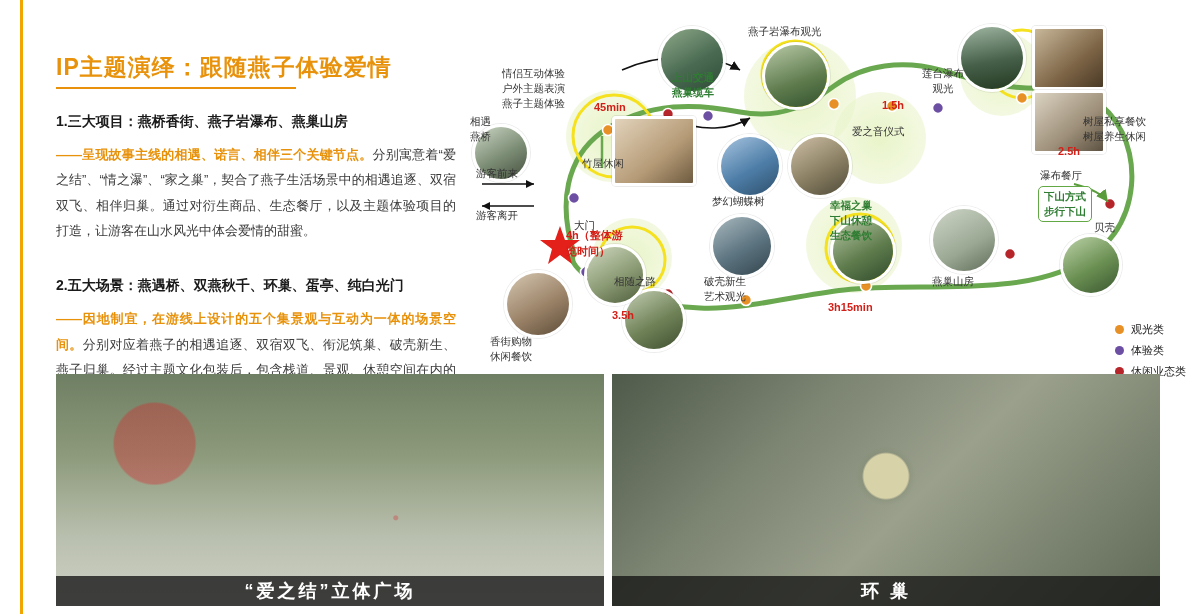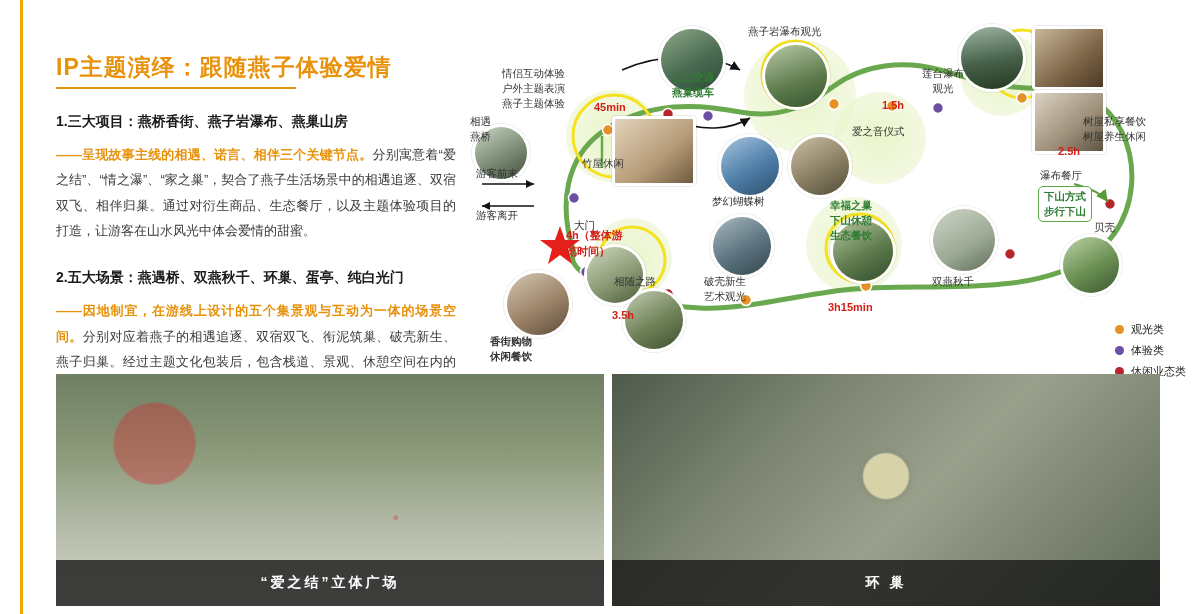--- a/index.html
+++ b/index.html
@@ -24,21 +24,21 @@
   .ip-underline{
     width:240px;height:2px;background:#e8920b;margin-bottom:22px;
   }
   .sec-head{
     font-size:14px;font-weight:bold;color:#1a1a1a;margin:0 0 10px 0;line-height:1.5;
   }
   .sec-lead{
     font-size:13px;line-height:1.95;color:#3a3a3a;margin:0 0 20px 0;text-align:justify;
   }
   .sec-lead .hl{color:#e8920b;font-weight:bold;}
-  .sec2{margin-top:24px;}
+  .sec2{margin-top:32px;}
   
   .diagram{position:absolute;left:462px;top:8px;width:730px;height:356px;}
   .diagram svg{position:absolute;left:0;top:0;}
   .photo{
     position:absolute;border-radius:50%;overflow:hidden;
     border:3px solid #ffffff;box-shadow:0 0 0 1px rgba(0,0,0,.08);
     background-size:cover;background-position:center;
   }
   .photo .ph-inner{width:100%;height:100%;}
   .lbl{
@@ -51,22 +51,22 @@
     background:#ffffff;border:1.5px solid #62a844;color:#2f7d32;font-weight:bold;
     padding:2px 5px;border-radius:5px;
   }
   .legend{position:absolute;right:6px;top:314px;font-size:11px;}
   .legend .row{display:flex;align-items:center;margin-bottom:6px;}
   .legend .dot{width:9px;height:9px;border-radius:50%;margin-right:7px;display:inline-block;}
   
   .bottom{position:absolute;left:56px;top:374px;width:1104px;height:232px;display:flex;gap:8px;}
   .bcard{position:relative;flex:1;overflow:hidden;}
   .bcard .cap{
-    position:absolute;left:0;right:0;bottom:0;height:46px;
-    background:rgba(20,20,20,.78);color:#fff;font-size:14px;font-weight:bold;
+    position:absolute;left:0;right:0;bottom:0;height:30px;
+    background:rgba(20,20,20,.78);color:#fff;font-size:18px;font-weight:bold;
     display:flex;align-items:center;justify-content:center;letter-spacing:3px;
   }
   .bimg{width:100%;height:100%;}
 </style>
 </head>
 <body>
 
 <div class="left-rule"></div>
 
 <div class="text-col">
@@ -203,42 +203,42 @@
 
   <div class="lbl center" style="left:40px;top:58px;white-space:pre-line;">情侣互动体验
 户外主题表演
 燕子主题体验</div>
   <div class="lbl center" style="left:8px;top:106px;white-space:pre-line;">相遇
 燕桥</div>
   <div class="lbl" style="left:14px;top:158px;">游客前来</div>
   <div class="lbl" style="left:14px;top:200px;">游客离开</div>
   <div class="lbl" style="left:84px;top:210px;margin-left:28px;">大门</div>
   <div class="lbl" style="left:120px;top:148px;">竹屋休闲</div>
-  <div class="lbl center" style="left:28px;top:326px;white-space:pre-line;font-weight:bold;">香街购物
+  <div class="lbl center" style="left:28px;top:326px;white-space:pre-line;">香街购物
 休闲餐饮</div>
   <div class="lbl" style="left:152px;top:266px;">相随之路</div>
   <div class="lbl center" style="left:242px;top:266px;white-space:pre-line;">破壳新生
 艺术观光</div>
   <div class="lbl green center" style="left:210px;top:62px;white-space:pre-line;">上山交通
 燕巢缆车</div>
   <div class="lbl" style="left:286px;top:16px;">燕子岩瀑布观光</div>
   <div class="lbl" style="left:250px;top:186px;">梦幻蝴蝶树</div>
   <div class="lbl" style="left:390px;top:116px;">爱之音仪式</div>
   <div class="lbl center" style="left:460px;top:58px;white-space:pre-line;">莲台瀑布
 观光</div>
   <div class="lbl" style="left:588px;top:106px;white-space:pre-line;margin-left:33px;">树屋私享餐饮
 树屋养生休闲</div>
   <div class="lbl" style="left:578px;top:160px;">瀑布餐厅</div>
   <div class="lbl box-green" style="left:576px;top:178px;white-space:pre-line;">下山方式
 步行下山</div>
   <div class="lbl" style="left:632px;top:212px;">贝壳</div>
   <div class="lbl green center" style="left:368px;top:190px;white-space:pre-line;">幸福之巢
 下山休憩
 生态餐饮</div>
-  <div class="lbl" style="left:470px;top:266px;">双燕秋千</div>
+  <div class="lbl" style="left:470px;top:266px;">燕巢山房</div>
 
   <div class="lbl red" style="left:132px;top:92px;">45min</div>
   <div class="lbl red" style="left:420px;top:90px;">1.5h</div>
   <div class="lbl red" style="left:596px;top:136px;">2.5h</div>
   <div class="lbl red" style="left:104px;top:220px;width:62px;white-space:normal;">4h（整体游览时间）</div>
   <div class="lbl red" style="left:150px;top:300px;">3.5h</div>
   <div class="lbl red" style="left:366px;top:292px;">3h15min</div>
 
   <div class="legend">
     <div class="row">

